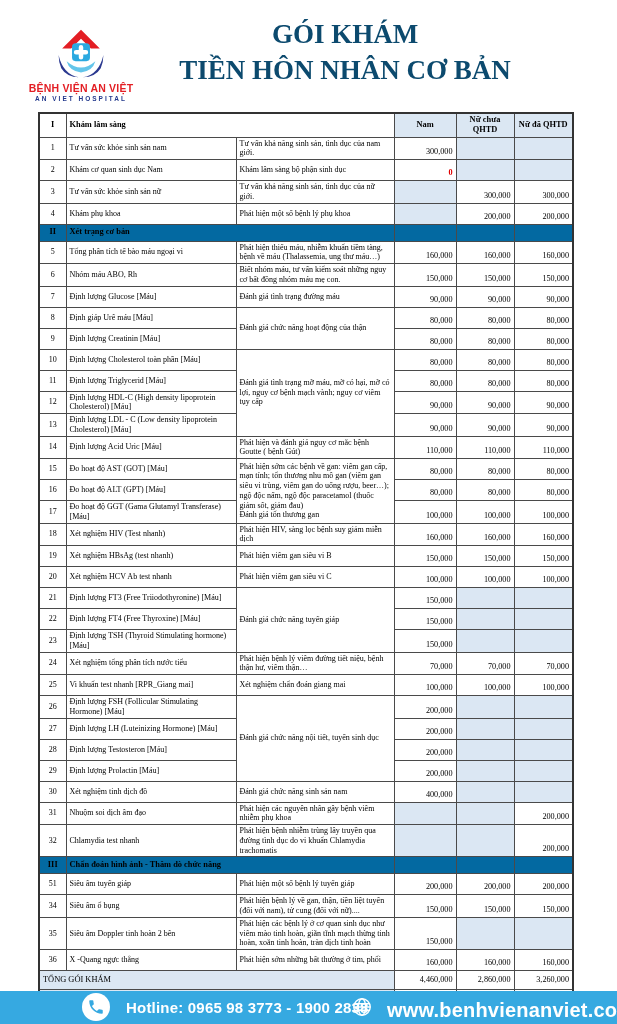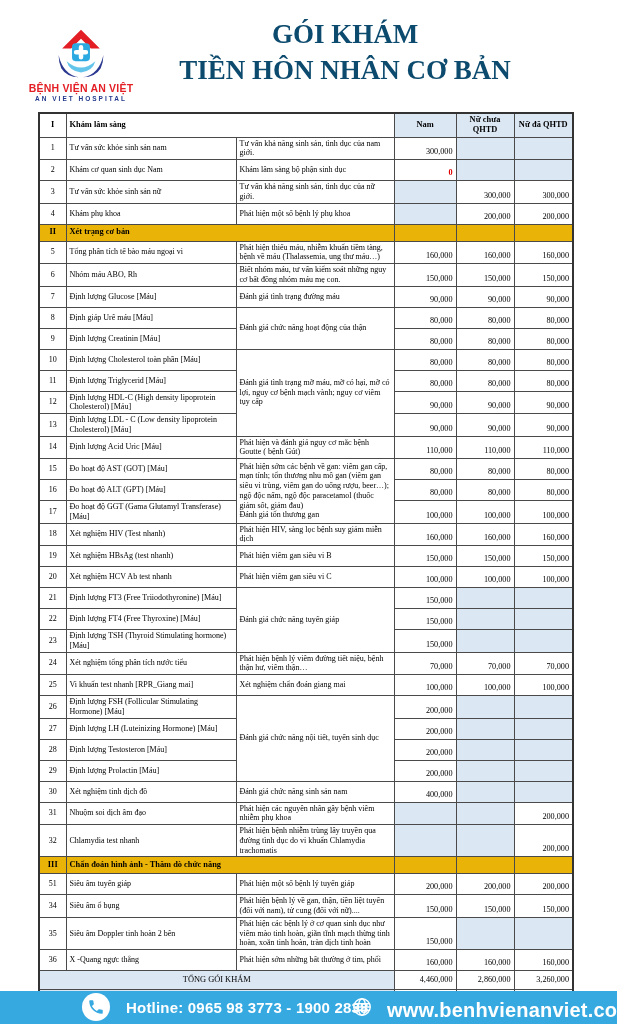--- a/index.html
+++ b/index.html
@@ -28,23 +28,23 @@
     overflow:hidden;
   }
   .pkg .no{text-align:center;}
   .pkg .row-item td{height:17px;}
   .pkg .price{text-align:right;vertical-align:bottom;font-size:8.2px;padding-bottom:2px;}
   .pkg .empty{background:#dbe7f3;}
   .pkg .red{color:#e00000;font-weight:bold;}
   .pkg .desc{white-space:pre-line;}
   .pkg .row-header th{height:20px;font-weight:bold;font-size:8.4px;}
   .pkg .row-header .price-hd{background:#dbe7f3;text-align:center;vertical-align:middle;}
-  .pkg .row-section td{background:#eab308;font-weight:bold;height:14px;font-size:8.4px;}
+  .pkg .row-section td{background:#0369a1;font-weight:bold;height:14px;font-size:8.4px;}
   .pkg .row-total td{height:15px;}
-  .pkg .row-total .total-label{background:#dbe7f3;text-align:center;vertical-align:middle;font-size:8.4px;}
+  .pkg .row-total .total-label{background:#dbe7f3;text-align:left;vertical-align:middle;font-size:8.4px;}
   .pkg .row-total .price{vertical-align:middle;margin-top:48px;}
   .pkg .row-total.bold td{font-weight:bold;}
   
   .bar{
     position:absolute;left:0;bottom:0;width:617px;height:33px;background:#36a9e1;
     font-family:"Liberation Sans",sans-serif;color:#fff;
   }
   .phone-badge{position:absolute;left:82px;top:2px;width:28px;height:28px;border-radius:50%;background:#fff;}
   .phone-badge svg{position:absolute;left:5px;top:5px;}
   .hotline{position:absolute;left:126px;top:8px;font-size:15px;font-weight:bold;letter-spacing:.2px;}

